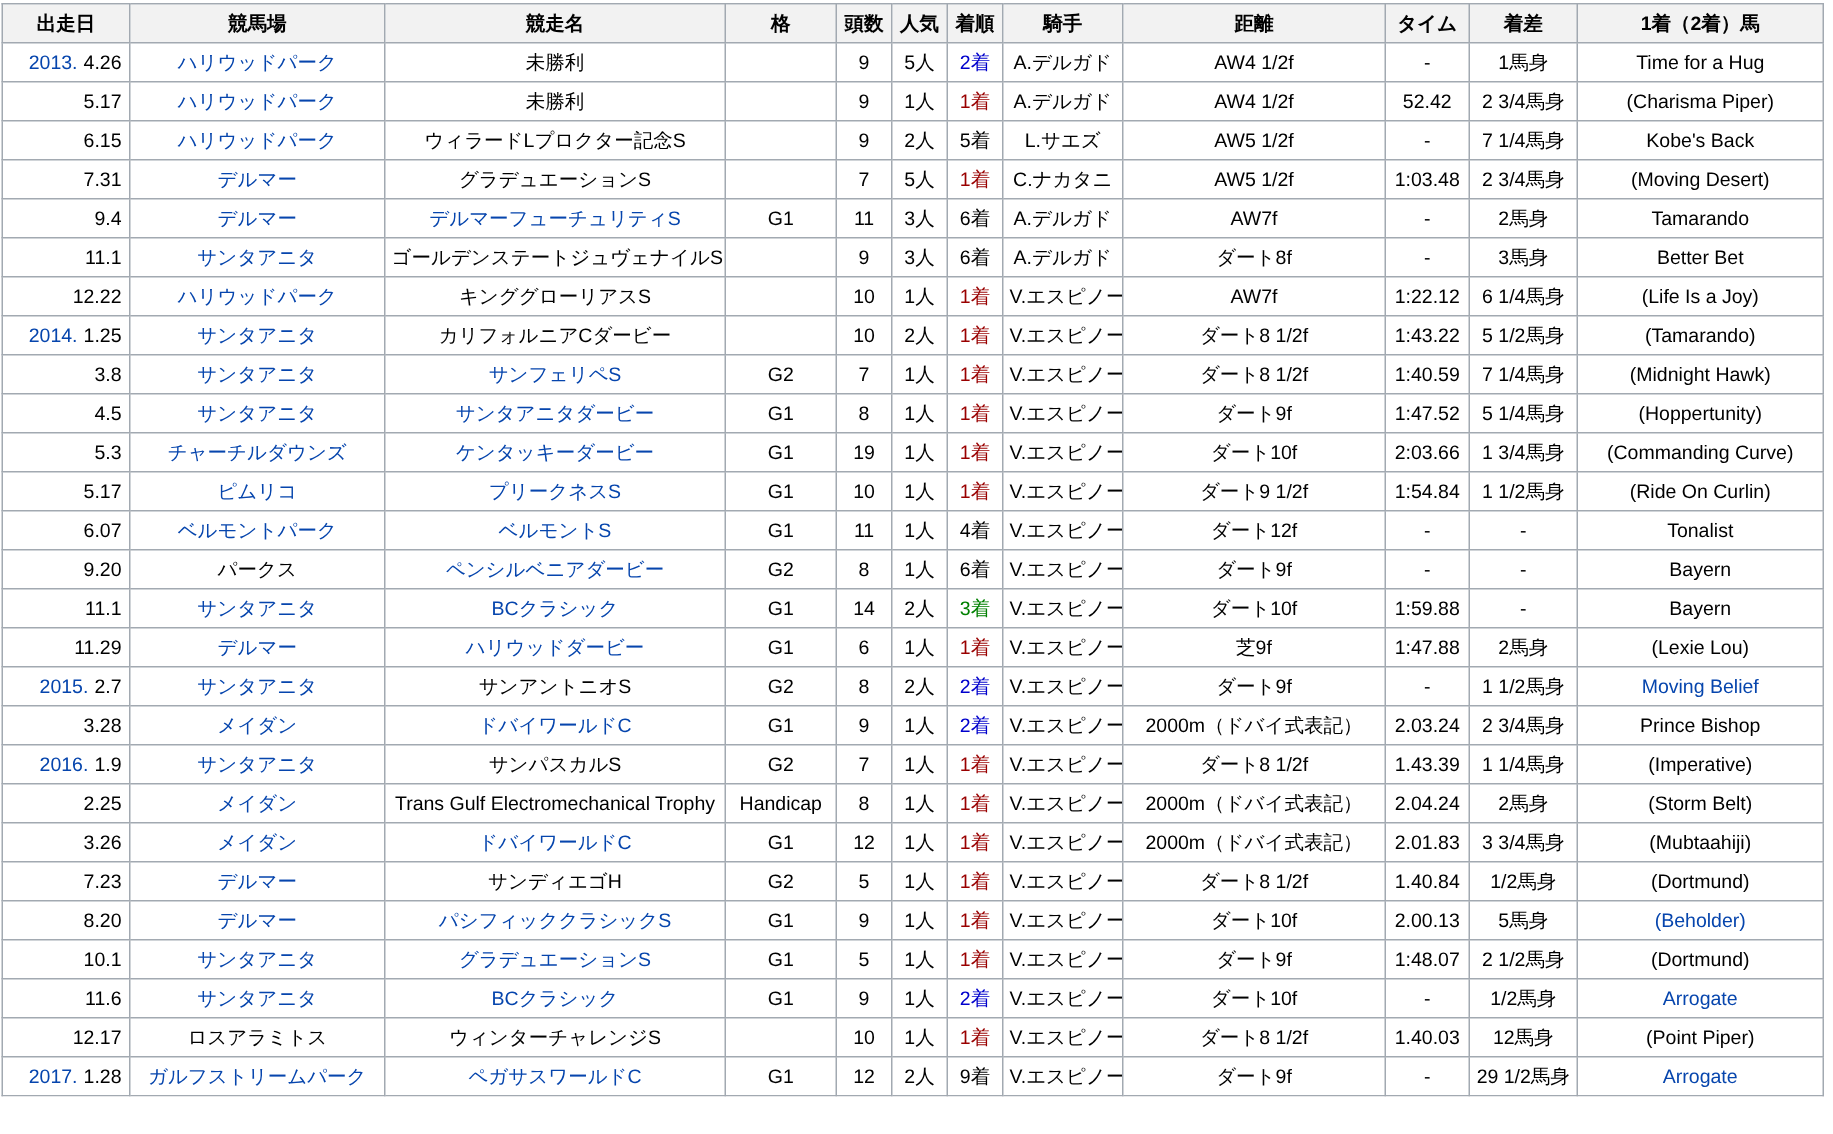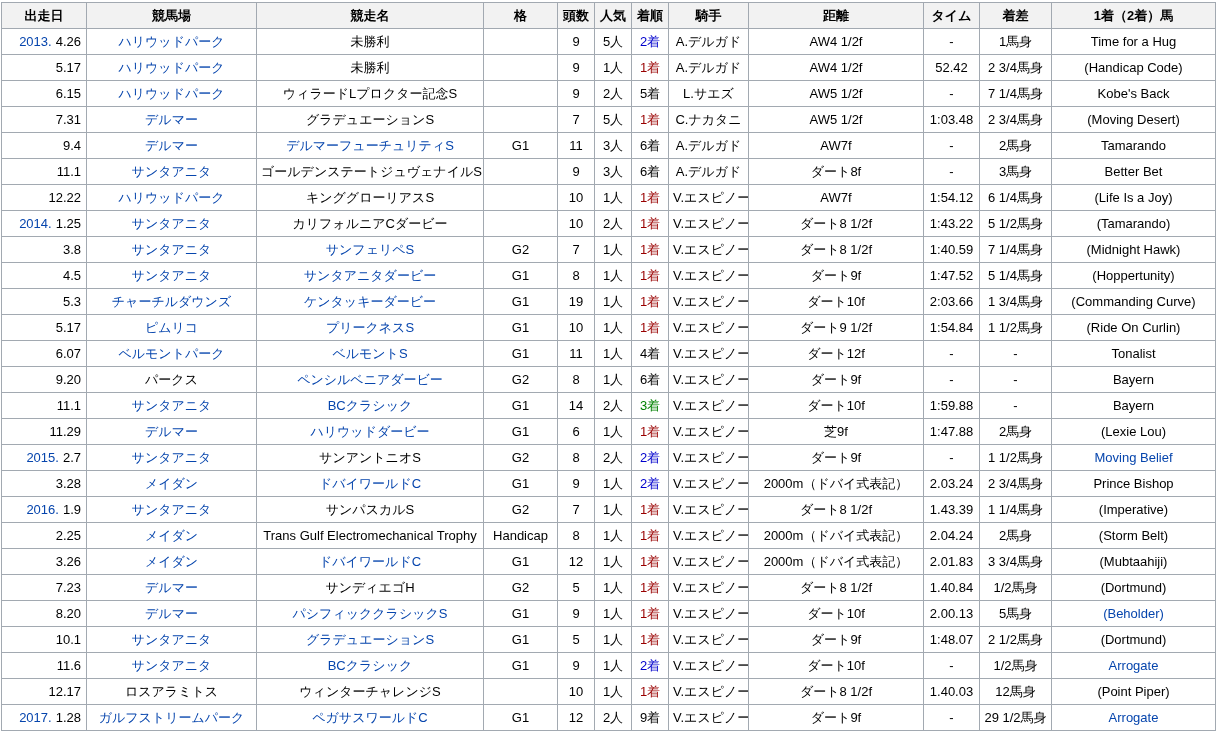--- a/index.html
+++ b/index.html
@@ -78,21 +78,21 @@
           <td><span class="lnk">ハリウッドパーク</span></td>
           <td><span>未勝利</span></td>
           <td><span></span></td>
           <td><span>9</span></td>
           <td><span>1人</span></td>
           <td><span class="f1">1着</span></td>
           <td><span>A.デルガド</span></td>
           <td><span>AW4 1/2f</span></td>
           <td class="num"><span>52.42</span></td>
           <td><span>2 3/4馬身</span></td>
-          <td><span>(Handicap Code)</span></td>
+          <td><span>(Charisma Piper)</span></td>
         </tr>
         <tr>
           <td class="date"><span>6.15</span></td>
           <td><span class="lnk">ハリウッドパーク</span></td>
           <td><span>ウィラードLプロクター記念S</span></td>
           <td><span></span></td>
           <td><span>9</span></td>
           <td><span>2人</span></td>
           <td><span>5着</span></td>
           <td><span>L.サエズ</span></td>
@@ -146,21 +146,21 @@
         <tr>
           <td class="date"><span>12.22</span></td>
           <td><span class="lnk">ハリウッドパーク</span></td>
           <td><span>キンググローリアスS</span></td>
           <td><span></span></td>
           <td><span>10</span></td>
           <td><span>1人</span></td>
           <td><span class="f1">1着</span></td>
           <td><span>V.エスピノーザ</span></td>
           <td><span>AW7f</span></td>
-          <td class="num"><span>1:54.12</span></td>
+          <td class="num"><span>1:22.12</span></td>
           <td><span>6 1/4馬身</span></td>
           <td><span>(Life Is a Joy)</span></td>
         </tr>
         <tr>
           <td class="date"><span class="lnk year">2014.</span><span>1.25</span></td>
           <td><span class="lnk">サンタアニタ</span></td>
           <td><span>カリフォルニアCダービー</span></td>
           <td><span></span></td>
           <td><span>10</span></td>
           <td><span>2人</span></td>

